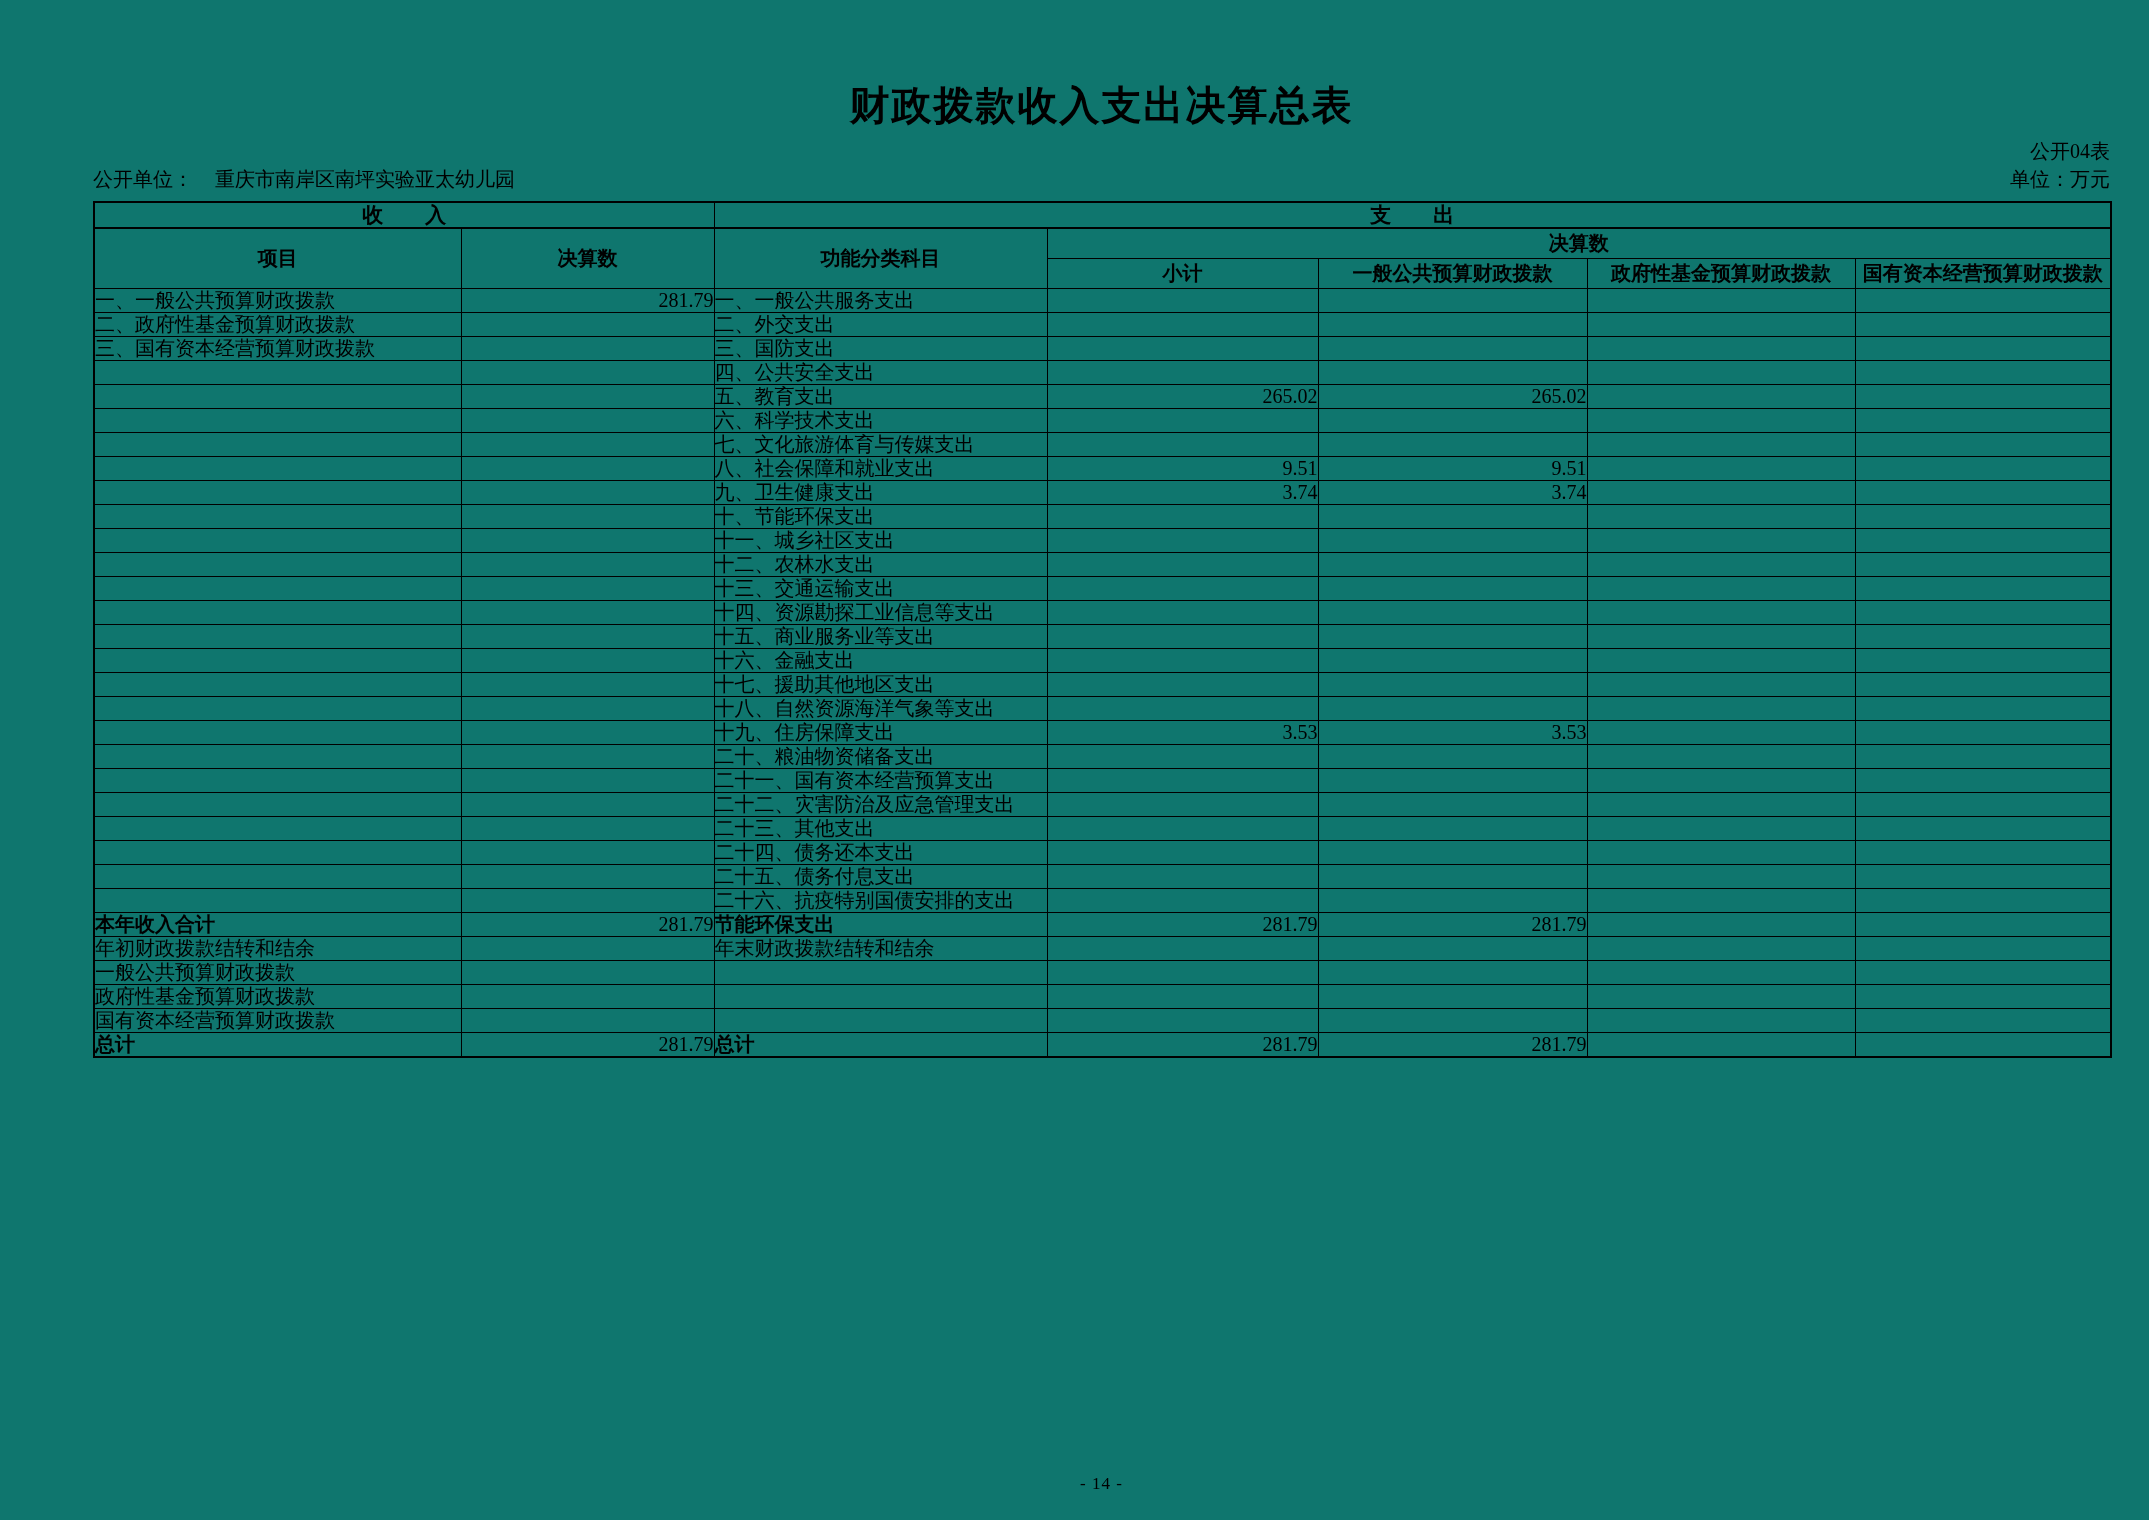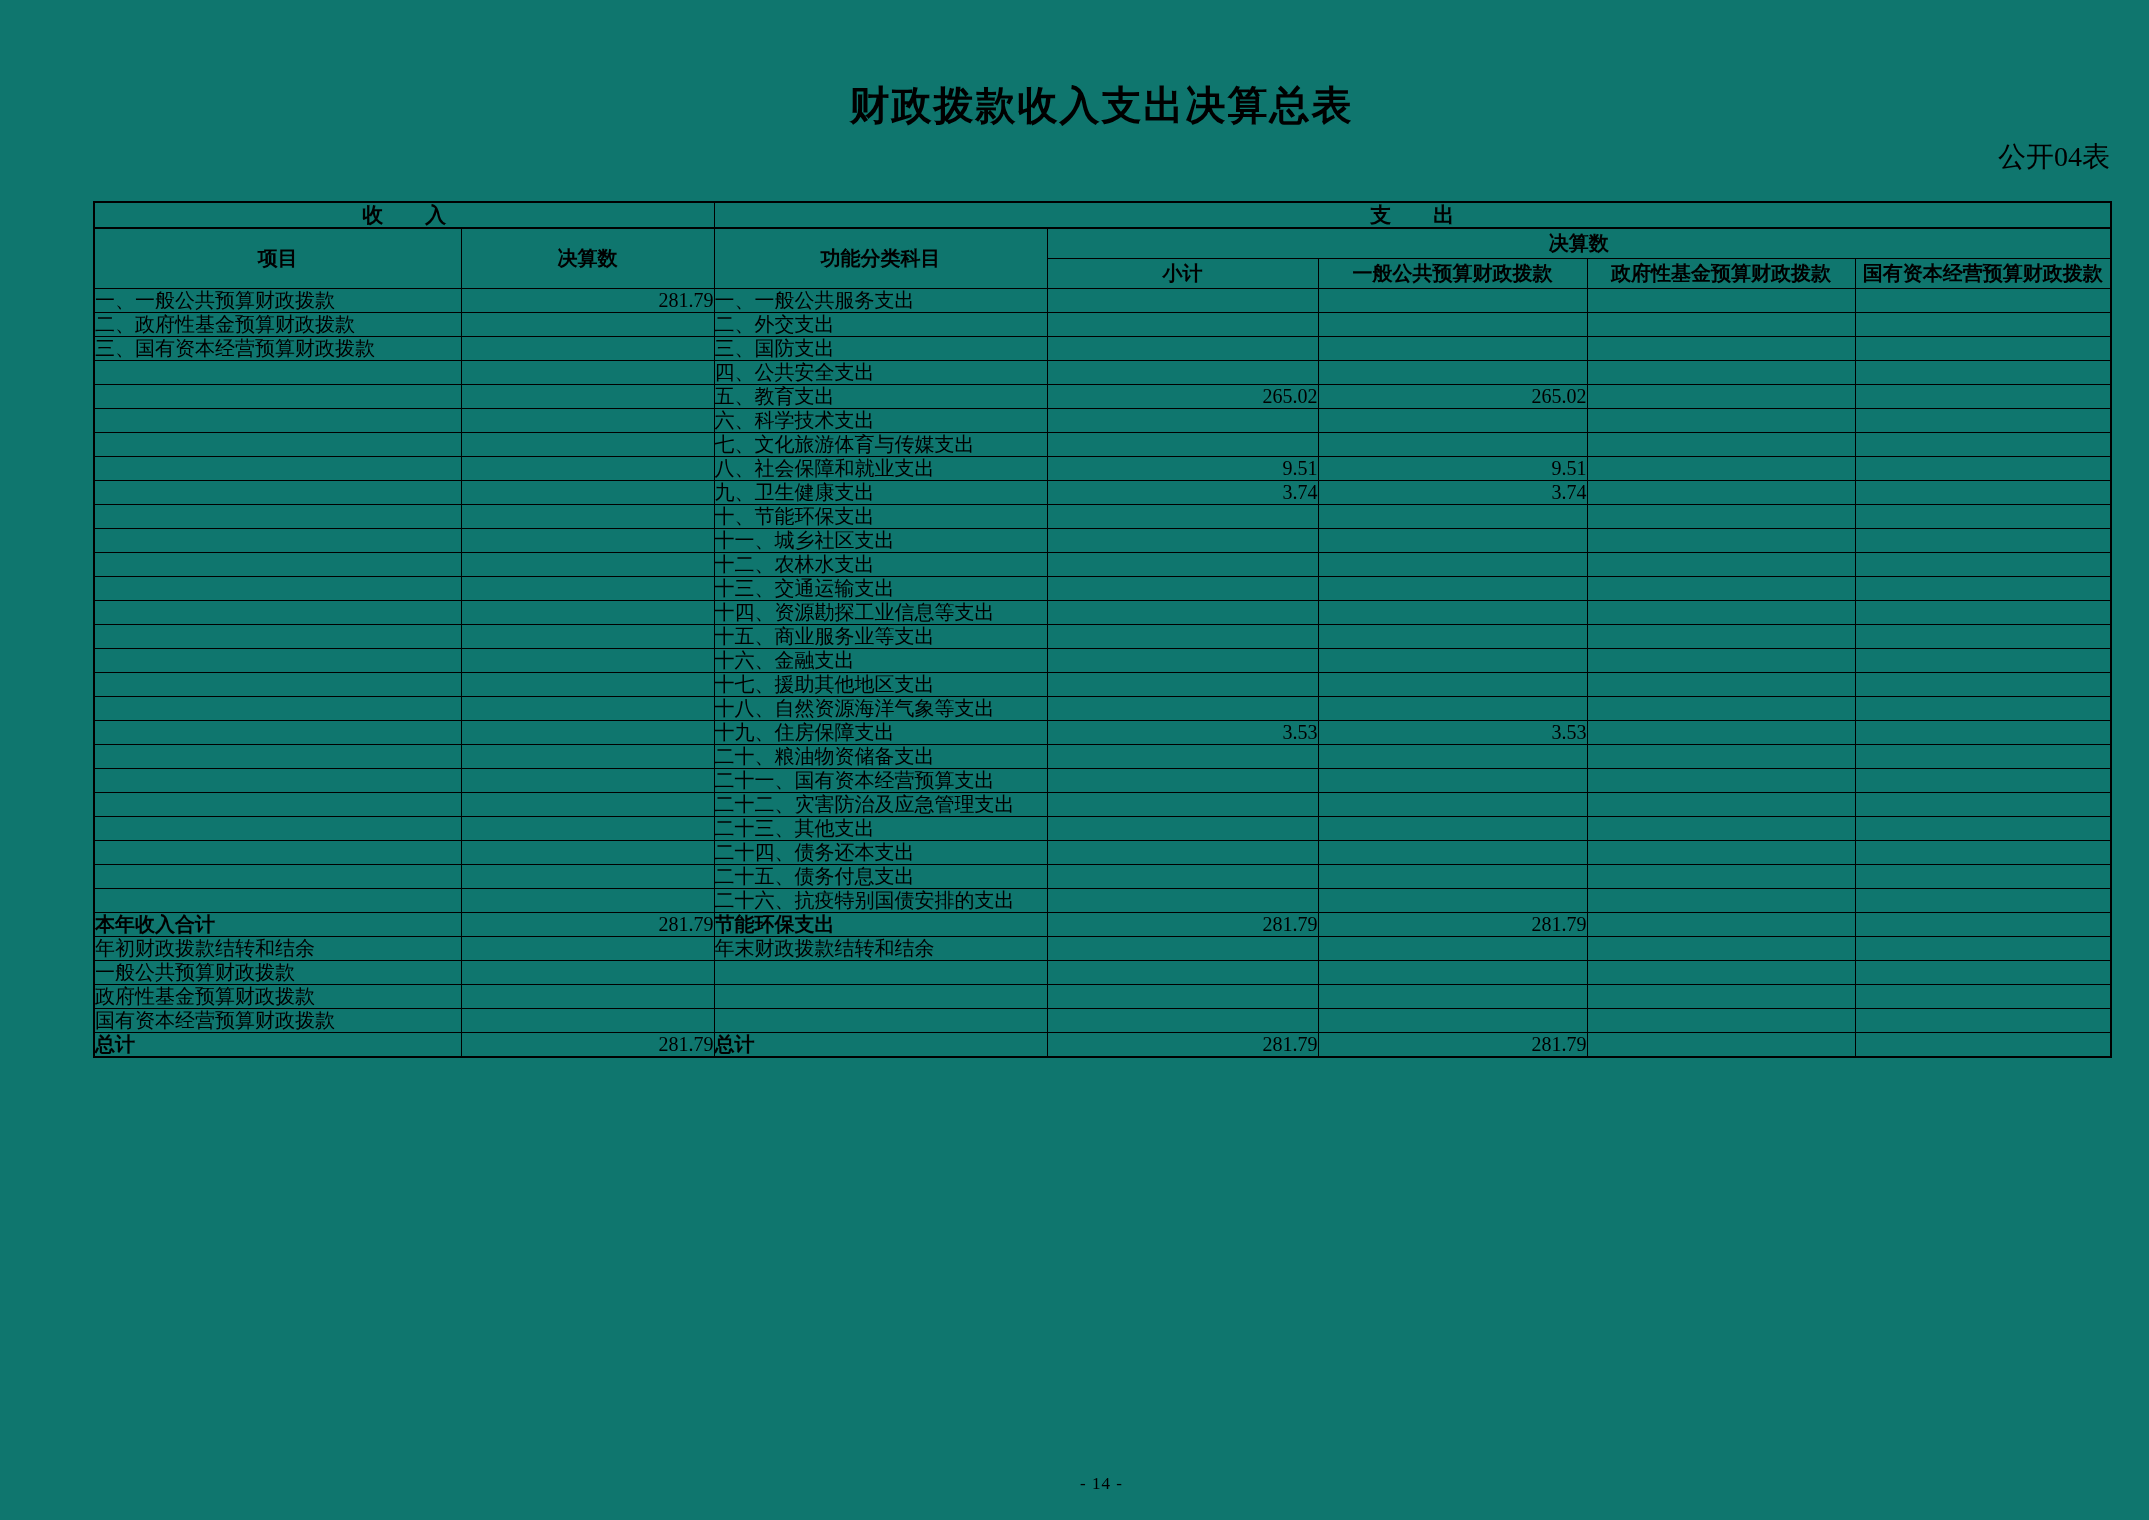--- a/index.html
+++ b/index.html
@@ -11,21 +11,21 @@
     color:#000;
     overflow:hidden;
   }
   .title{
     position:absolute;top:78px;left:93px;width:2017px;
     margin:0;text-align:center;
     font-size:40px;font-weight:bold;letter-spacing:2px;
   }
   .form-code{
     position:absolute;top:138px;right:39px;
-    font-size:28px;
+    font-size:20px;
   }
   .meta-line{
     position:absolute;top:166px;left:93px;width:2017px;
     font-size:20px;
   }
   .publisher{float:left;}
   .publisher .pub-name{margin-left:22px;}
   .unit-note{float:right;}
   table.main{
     position:absolute;top:201px;left:93px;
@@ -61,20 +61,26 @@
 </style>
 </head>
 <body>
 
 <div class="page">
 
   <h1 class="title">财政拨款收入支出决算总表</h1>
 
   <div class="form-code">公开04表</div>
 
+  <div class="meta-line">
+    <div class="publisher">
+      <span class="pub-label">公开单位：</span><span class="pub-name">重庆市南岸区南坪实验亚太幼儿园</span>
+    </div>
+    <div class="unit-note">单位：万元</div>
+  </div>
 
   <table class="main">
     <colgroup>
       <col style="width:367px">
       <col style="width:253px">
       <col style="width:333px">
       <col style="width:271px">
       <col style="width:269px">
       <col style="width:268px">
       <col style="width:256px">

